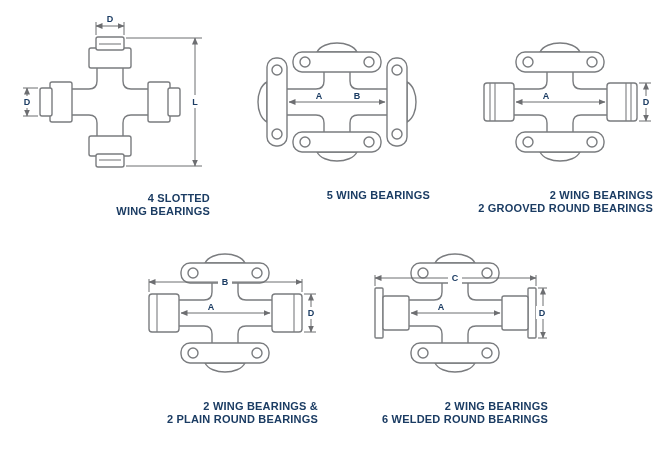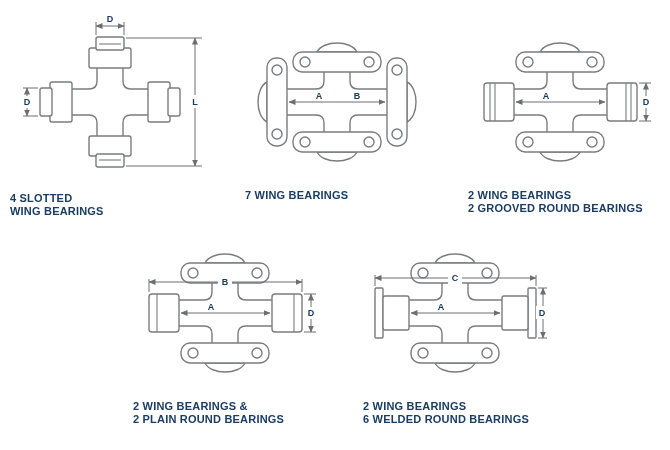--- a/index.html
+++ b/index.html
@@ -2,21 +2,21 @@
 <html><head>
 <meta charset="utf-8">
 <style>
   html,body{margin:0;padding:0;background:#fff;}
   #canvas{
     position:relative;width:670px;height:450px;background:#ffffff;
     font-family:"Liberation Sans",sans-serif;overflow:hidden;
   }
   figure.diag{position:absolute;margin:0;padding:0;}
   .cap{
-    text-align:left;color:#1b3c63;font-weight:bold;font-size:11px;
+    text-align:right;color:#1b3c63;font-weight:bold;font-size:11px;
     line-height:13px;letter-spacing:.2px;margin-top:3px;
   }
   .cap div:empty{display:none;}
   .draw{stroke:#7a7c7f;stroke-width:1.4;fill:#ffffff;stroke-linejoin:round;}
   .dline{stroke:#7a7c7f;stroke-width:1.1;fill:none;}
   .dimline{stroke:#6d6e71;stroke-width:1;fill:none;}
   .dimtext{fill:#1b3c63;font-family:"Liberation Sans",sans-serif;font-size:9px;font-weight:bold;}
   .bg{fill:#ffffff;stroke:none;}
 </style>
 </head>
@@ -114,21 +114,21 @@
         <circle class="draw" cx="152" cy="48" r="5"></circle>
         <circle class="draw" cx="152" cy="112" r="5"></circle>
       </g>
       <g>
         <line class="dimline" x1="44" y1="80" x2="140" y2="80" marker-start="url(#ahs)" marker-end="url(#ahe)"></line>
         <text class="dimtext" x="74" y="77" text-anchor="middle">A</text>
         <text class="dimtext" x="112" y="77" text-anchor="middle">B</text>
       </g>
     </svg>
     <figcaption class="cap">
-      <div>7 WING BEARINGS</div>
+      <div>5 WING BEARINGS</div>
 
     </figcaption>
   </figure>
 
   <figure class="diag" style="left:468px;top:22px;width:185px;">
     <svg width="185" height="160" viewBox="0 0 185 160">
       <g>
         <path class="draw" d="M 79,38 L 79,59 Q 79,67 71,67 L 30,67 L 30,93 L 71,93 Q 79,93 79,101 L 79,122 L 105,122 L 105,101 Q 105,93 113,93 L 154,93 L 154,67 L 113,67 Q 105,67 105,59 L 105,38 Z"></path>
       </g>
       <g>

